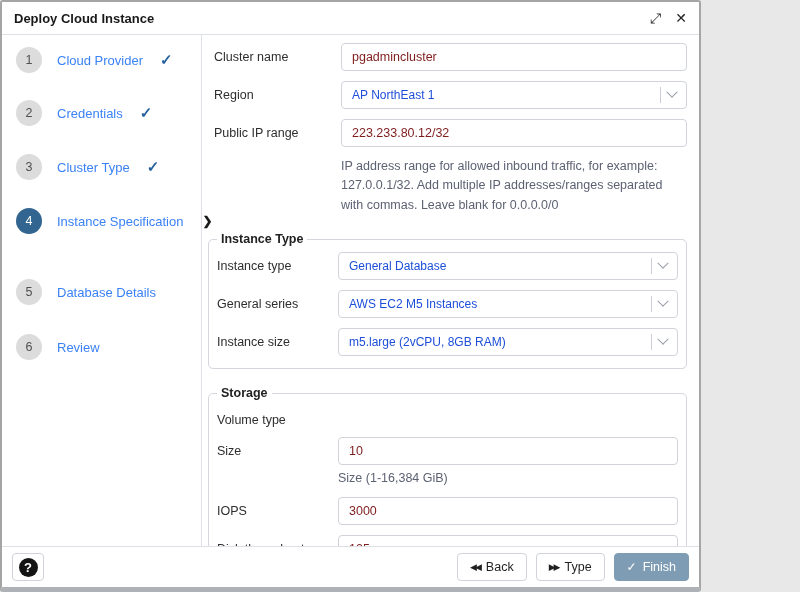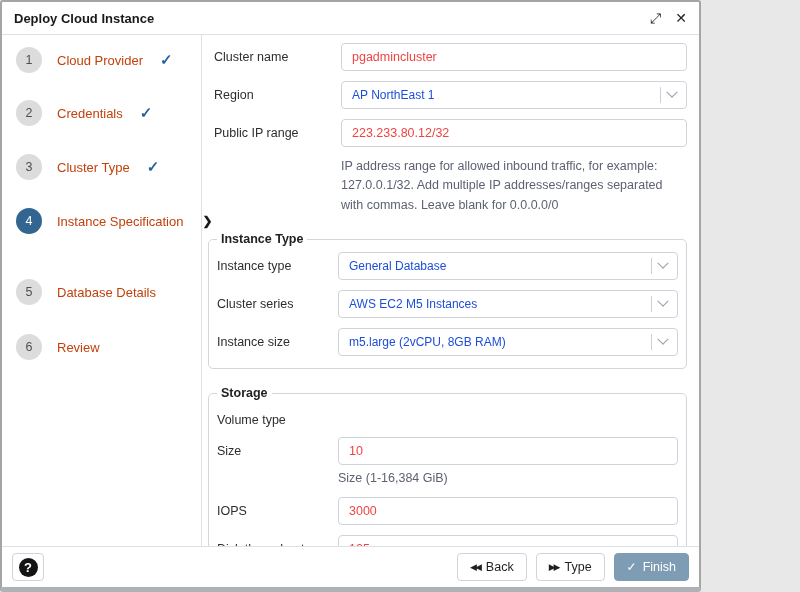--- a/index.html
+++ b/index.html
@@ -19,31 +19,31 @@
   .win-icon { font-size:14px; color:#222; cursor:pointer; line-height:1; }
   
   .body { flex:1; display:flex; min-height:0; }
   .sidebar { width:200px; flex:0 0 200px; border-right:1px solid #dde0e5; position:relative; background:#fff; }
   .step { position:absolute; left:14px; display:flex; align-items:center; gap:15px; height:26px; cursor:pointer; }
   .step-circle {
     width:26px; height:26px; border-radius:50%; background:#dcdcdc; color:#4f4f4f;
     display:flex; align-items:center; justify-content:center; font-size:12.5px; flex:0 0 26px;
   }
   .step.active .step-circle { background:#326690; color:#fff; }
-  .step-label { font-size:13px; color:#c2410c; white-space:nowrap; }
+  .step-label { font-size:13px; color:#3b82f6; white-space:nowrap; }
   .step-check { color:#25619c; font-size:15px; font-weight:bold; margin-left:2px; }
   .step-chevron { color:#1a1a1a; font-size:12px; font-weight:bold; margin-left:4px; }
   
   .content { flex:1; padding:8px 12px 0 12px; overflow:hidden; background:#fff; }
   .row { display:flex; align-items:center; margin-bottom:10px; }
   .flabel { width:127px; flex:0 0 127px; font-size:12.5px; color:#2e2e2e; padding-top:7px; align-self:flex-start; }
   .ctl { flex:1; }
   .tinput {
     width:100%; height:28px; border:1px solid #d0d4da; border-radius:4px;
-    padding:0 10px; font-size:12.5px; color:#ef4444; background:#fff;
+    padding:0 10px; font-size:12.5px; color:#7f1d1d; background:#fff;
     font-family:"Liberation Sans", sans-serif; outline:none;
   }
   .combo {
     height:28px; border:1px solid #d0d4da; border-radius:4px; background:#fff;
     display:flex; align-items:center; padding:0 6px 0 10px; cursor:pointer;
   }
   .combo-value { flex:1; font-size:12px; color:#1d4ed8; white-space:nowrap; overflow:hidden; }
   .combo-sep { width:1px; height:16px; background:#ccd0d6; margin-right:7px; }
   .combo-chev { width:8px; height:8px; border-right:1.6px solid #9aa0a8; border-bottom:1.6px solid #9aa0a8; transform:rotate(45deg) translate(-2px,-2px); margin-right:4px; }
   .help-text { font-size:12.5px; color:#5d6273; line-height:1.55; margin:2px 0 8px 0; }
@@ -158,21 +158,21 @@
           <div class="ctl">
             <div class="combo">
               <span class="combo-value">General Database</span>
               <span class="combo-sep"></span>
               <span class="combo-chev"></span>
             </div>
           </div>
         </div>
 
         <div class="row">
-          <span class="flabel">Cluster series</span>
+          <span class="flabel">General series</span>
           <div class="ctl">
             <div class="combo">
               <span class="combo-value">AWS EC2 M5 Instances</span>
               <span class="combo-sep"></span>
               <span class="combo-chev"></span>
             </div>
           </div>
         </div>
 
         <div class="row">

